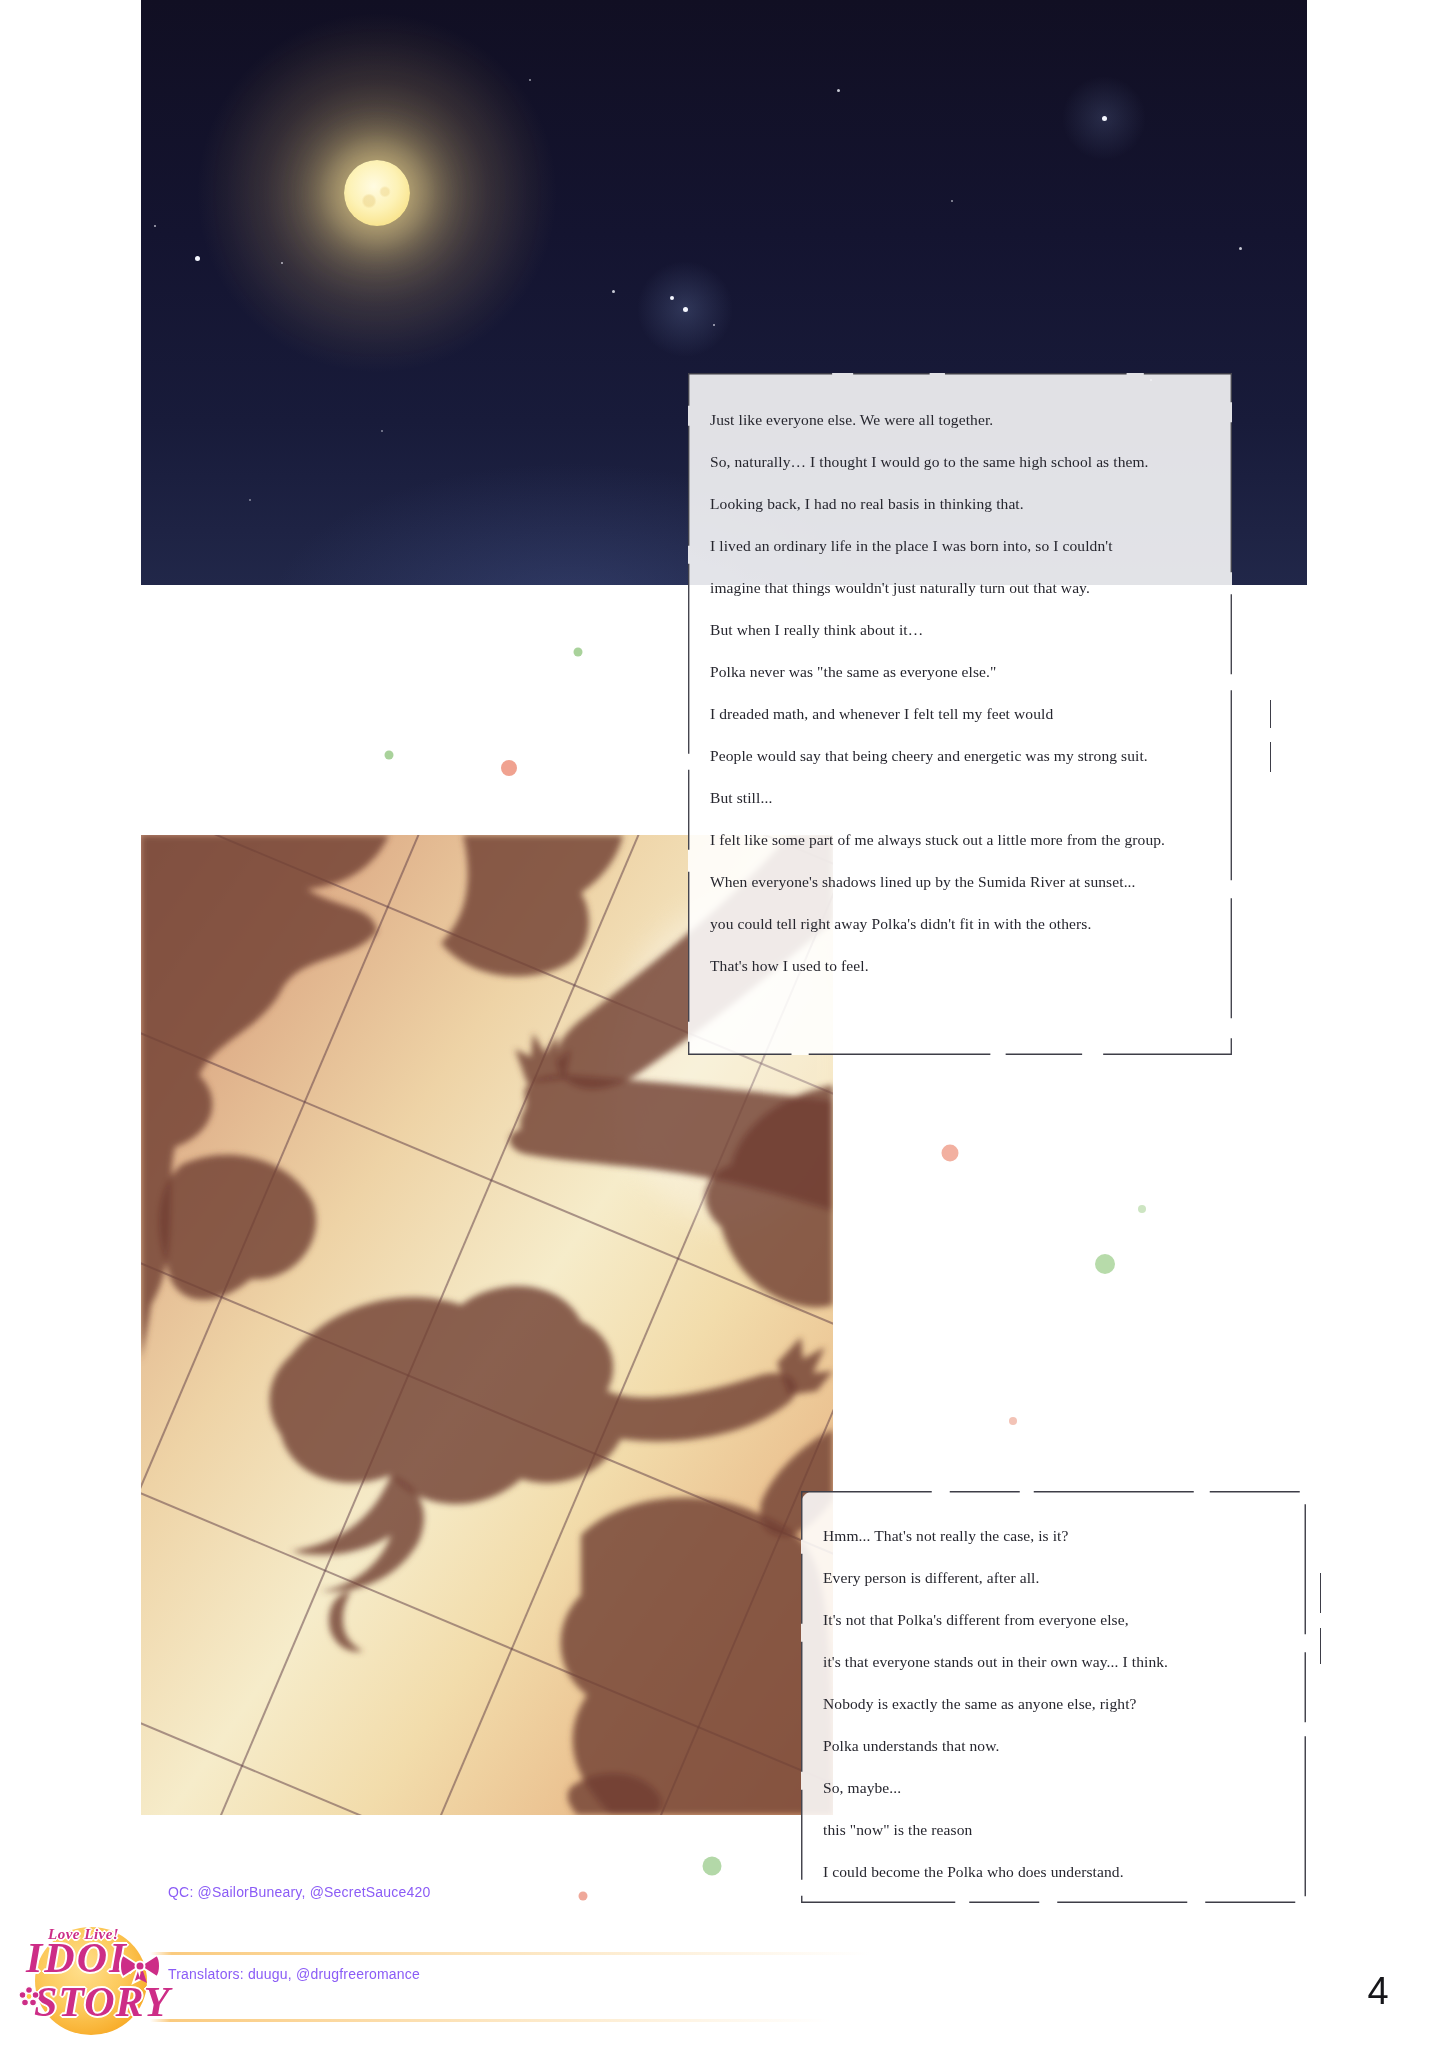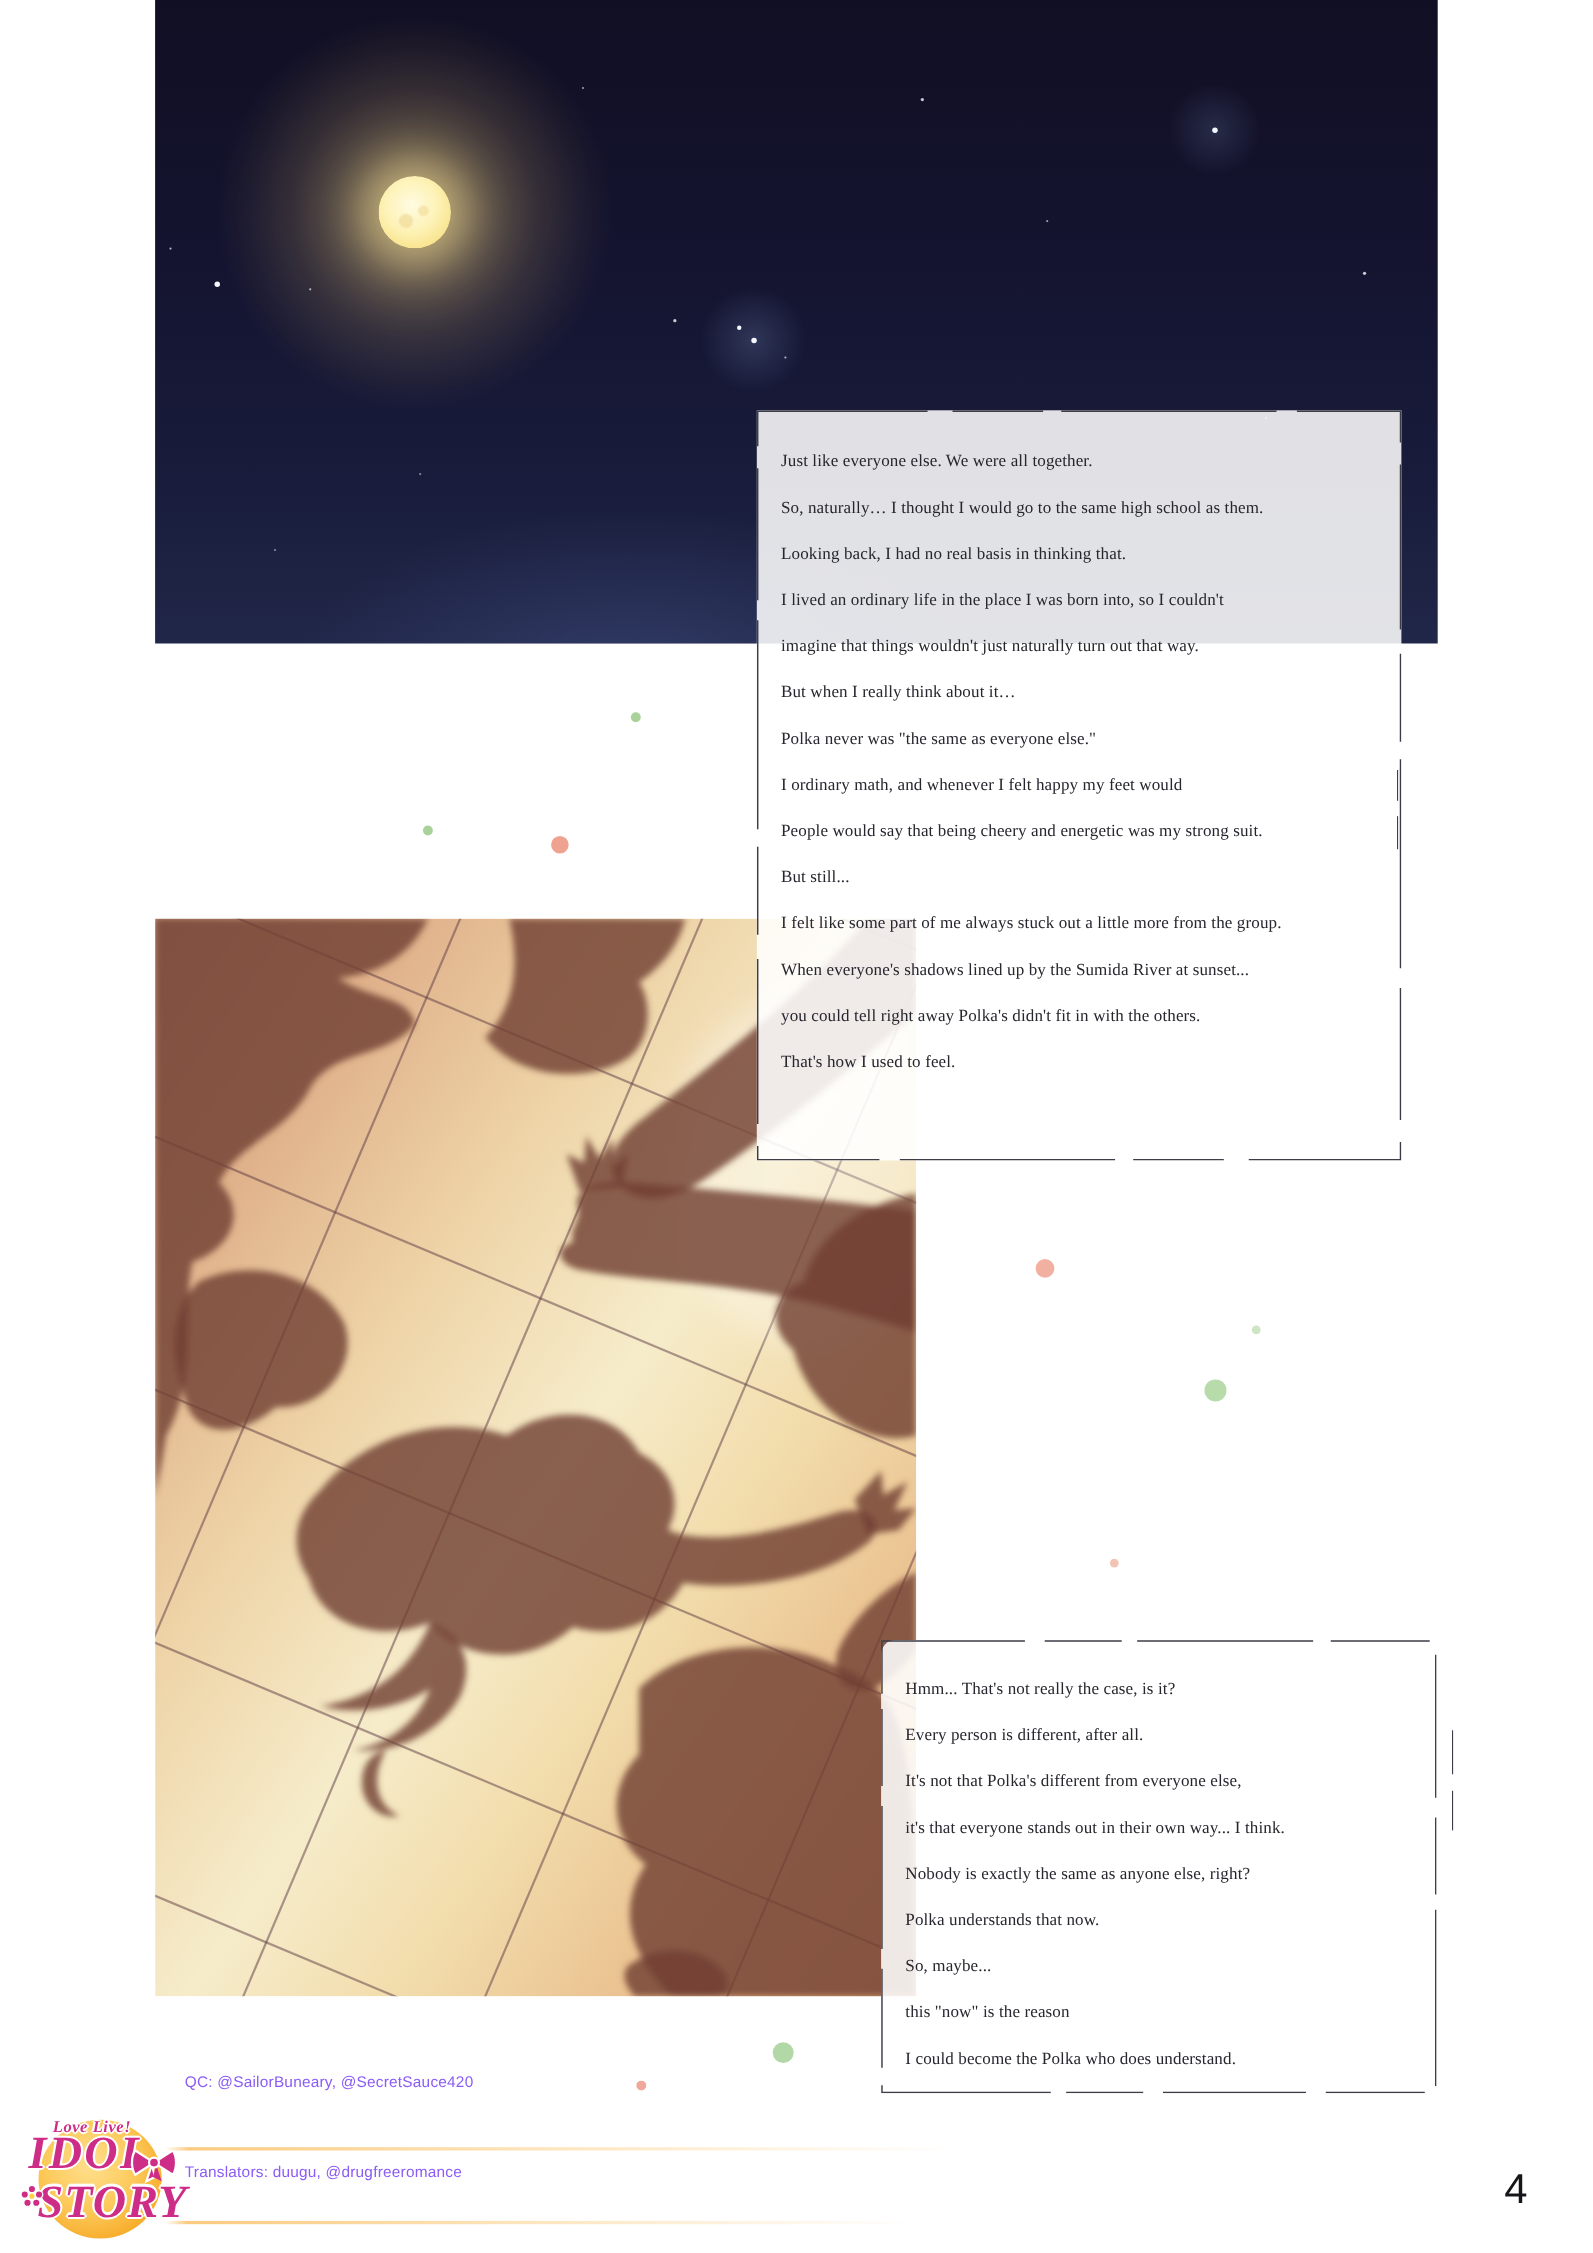--- a/index.html
+++ b/index.html
@@ -31,21 +31,21 @@
     position:absolute;left:141px;top:835px;width:692px;height:980px;overflow:hidden;
   }
   .sunset svg{display:block;width:100%;height:100%;}
   
   .panel{
     position:absolute;background:rgba(255,255,255,0.87);
     color:#26262e;font-size:15.5px;letter-spacing:0.1px;
   }
   .panel .line{white-space:nowrap;line-height:42px;height:42px;}
   .panel-border{position:absolute;left:0;top:0;width:100%;height:100%;pointer-events:none;}
-  .panel1{left:688px;top:373px;width:586px;height:682px;padding:26px 0 0 22px;box-sizing:border-box;}
+  .panel1{left:688px;top:373px;width:544px;height:682px;padding:26px 0 0 22px;box-sizing:border-box;}
   .panel2{left:801px;top:1491px;width:505px;height:412px;padding:24px 0 0 22px;box-sizing:border-box;border-radius:13px;}
   .outer-dash{position:absolute;width:1px;background:#3d3d47;}
   
   .dots{position:absolute;left:0;top:0;width:1448px;height:2048px;pointer-events:none;}
   
   .logo-circle{
     position:absolute;left:35px;top:1927px;width:112px;height:108px;border-radius:50%;
     background:radial-gradient(circle at 42% 38%, #ffdf8d 0%, #fcc95a 45%, #f7a823 80%, #f09a18 100%);
   }
   .logo-text{
@@ -171,21 +171,21 @@
   <svg class="panel-border" viewBox="0 0 569 682" preserveAspectRatio="none">
     <rect x="0.75" y="0.75" width="567.5" height="680.5" fill="none" stroke="#3d3d47" stroke-width="1.4" stroke-dasharray="150 22 80 16 190 18 120 20"></rect>
   </svg>
   <div class="line">Just like everyone else. We were all together.</div>
   <div class="line">So, naturally… I thought I would go to the same high school as them.</div>
   <div class="line">Looking back, I had no real basis in thinking that.</div>
   <div class="line">I lived an ordinary life in the place I was born into, so I couldn't</div>
   <div class="line">imagine that things wouldn't just naturally turn out that way.</div>
   <div class="line">But when I really think about it…</div>
   <div class="line">Polka never was "the same as everyone else."</div>
-  <div class="line">I ordinary math, and whenever I felt happy my feet would</div>
+  <div class="line">I dreaded math, and whenever I felt tell my feet would</div>
   <div class="line">People would say that being cheery and energetic was my strong suit.</div>
   <div class="line">But still...</div>
   <div class="line">I felt like some part of me always stuck out a little more from the group.</div>
   <div class="line">When everyone's shadows lined up by the Sumida River at sunset...</div>
   <div class="line">you could tell right away Polka's didn't fit in with the others.</div>
   <div class="line">That's how I used to feel.</div>
 </section>
 <div class="outer-dash" style="left:1270px;top:700px;height:28px;"></div>
 <div class="outer-dash" style="left:1270px;top:742px;height:30px;"></div>
 

